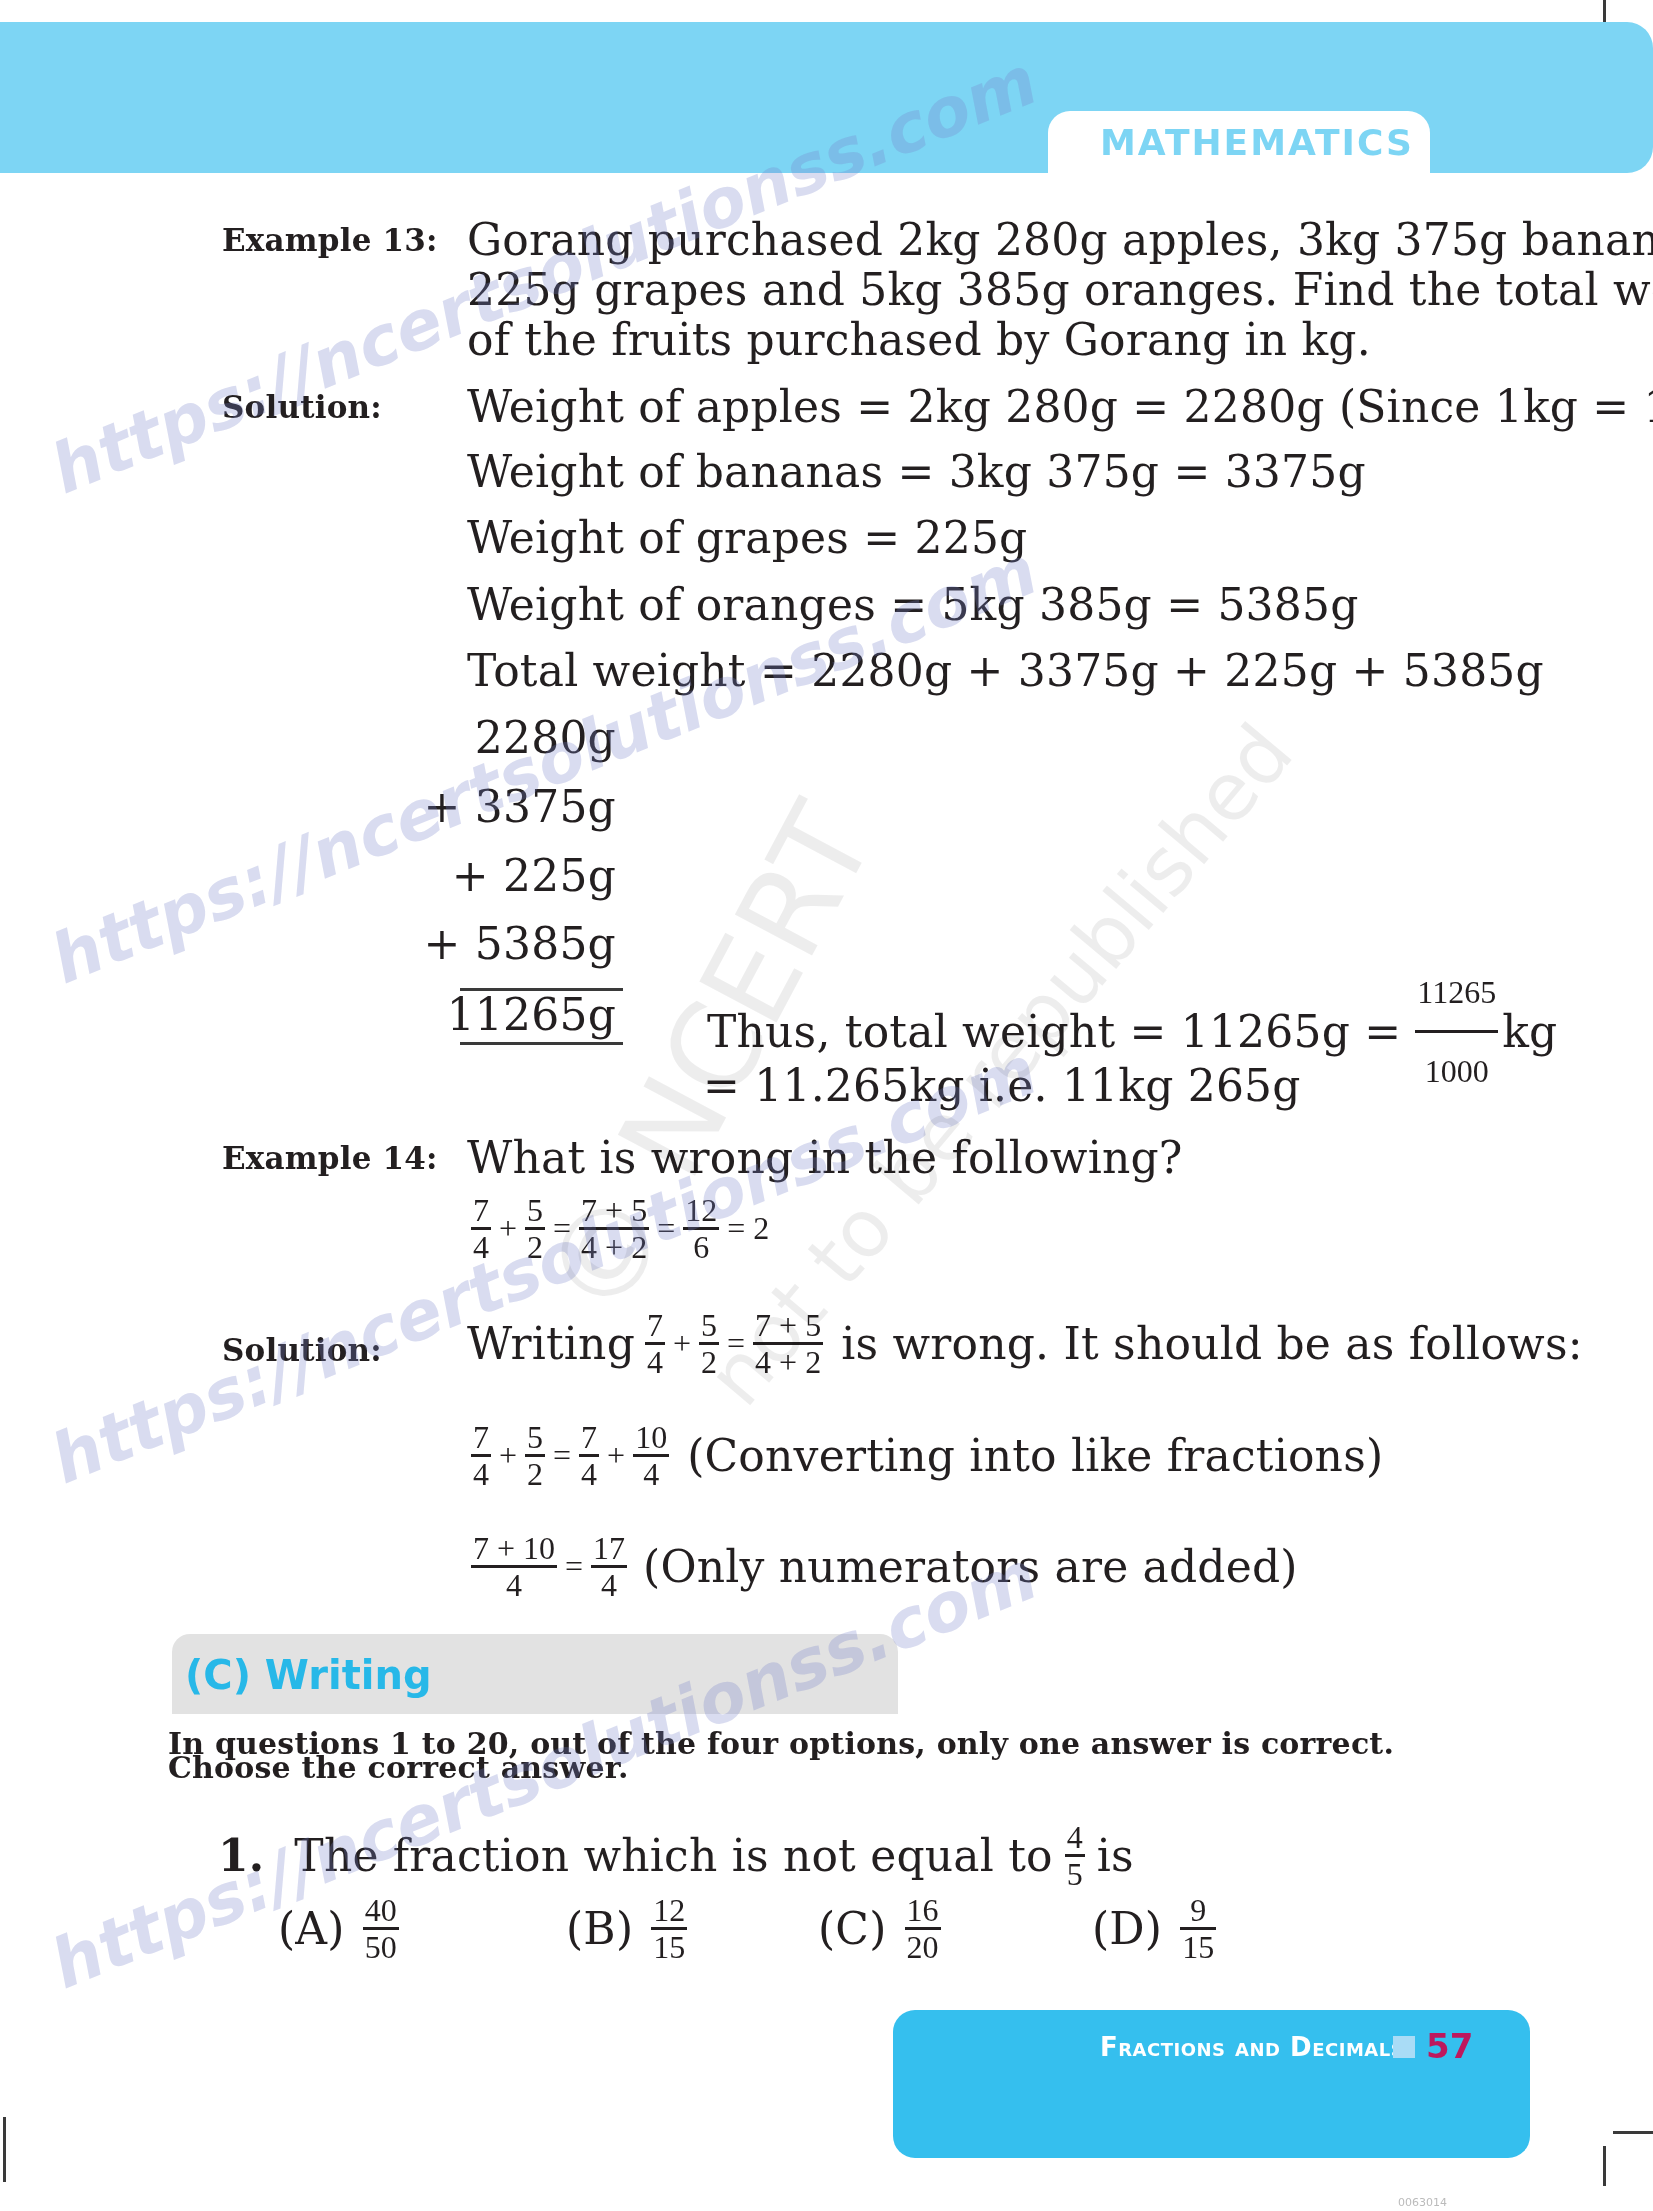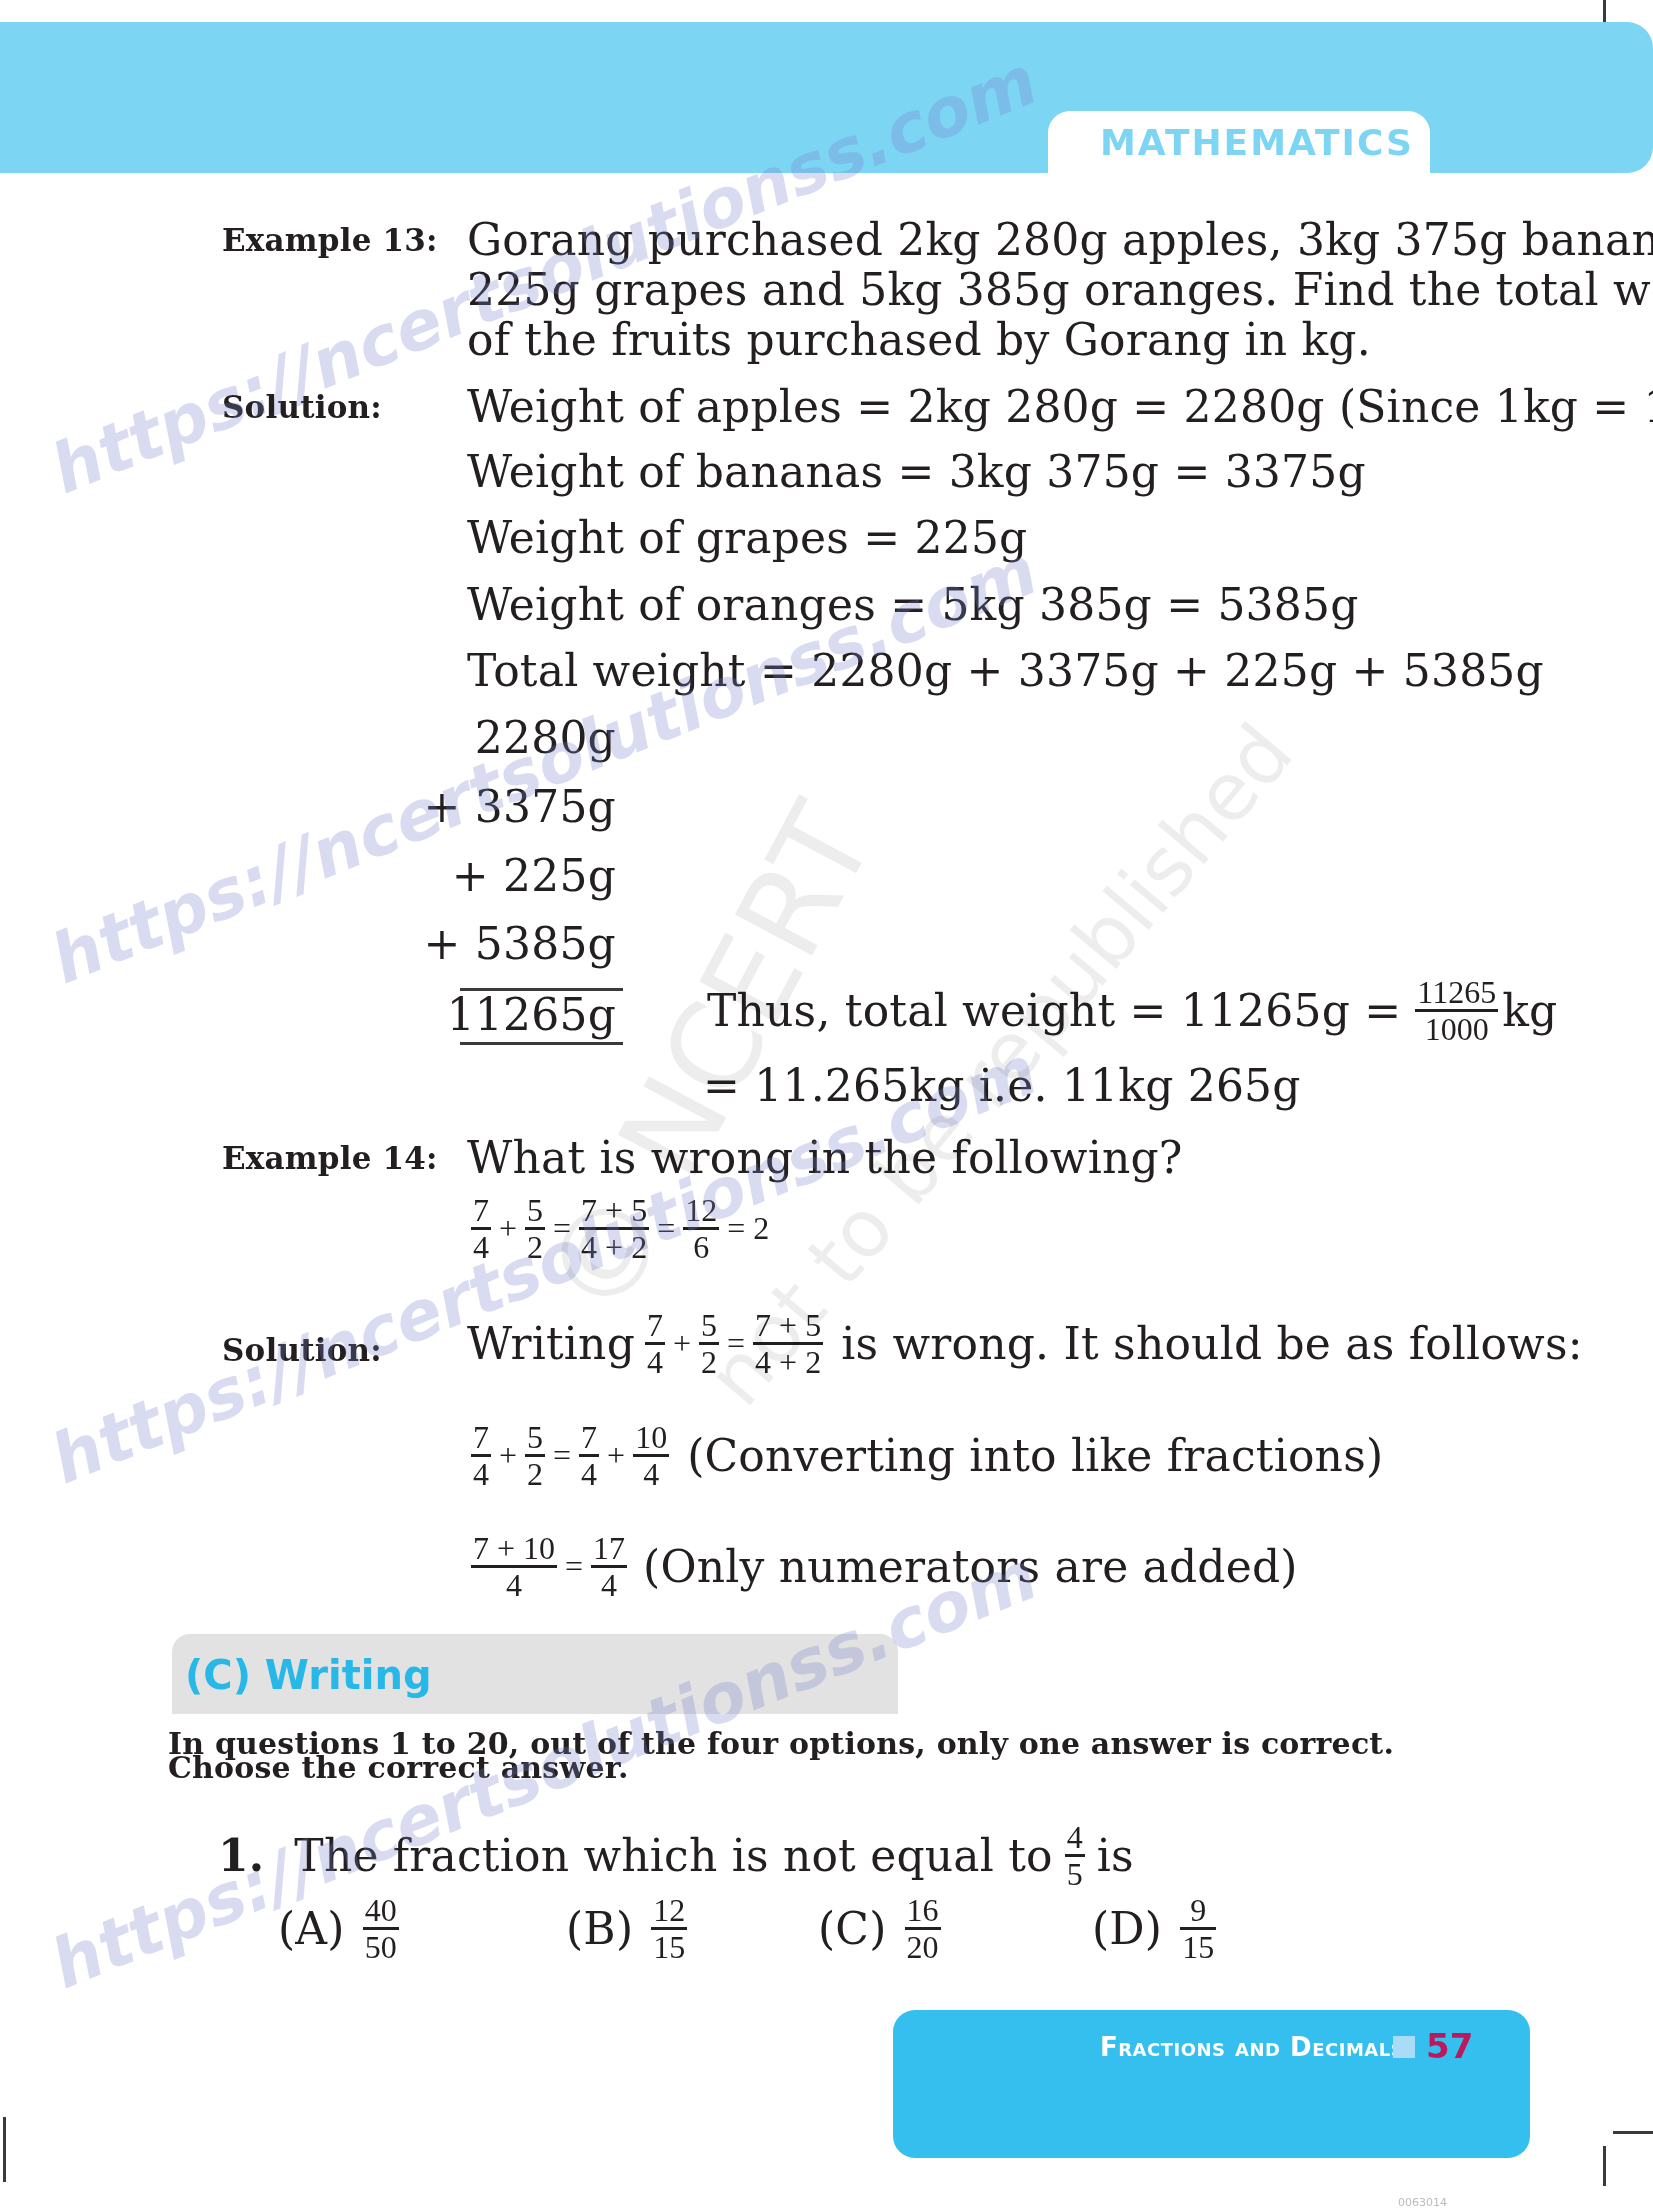--- a/index.html
+++ b/index.html
@@ -106,21 +106,21 @@
   <div class="abs txt" style="right:1037px;top:787px;">+ 3375g</div>
   <div class="abs txt" style="right:1037px;top:856px;">+   225g</div>
   <div class="abs txt" style="right:1037px;top:924px;">+ 5385g</div>
   <div class="rule" style="left:460px;top:988px;width:163px;"></div>
   <div class="abs txt" style="right:1037px;top:995px;">11265g</div>
   <div class="rule" style="left:460px;top:1042px;width:163px;"></div>
 </div>
 
 <div class="abs eqline" style="left:707px;top:975px;">
   <span class="txt">Thus, total weight = 11265g =</span>
-  <span class="frac" style="margin-left:14px;">
+  <span class="frac" style="margin-left:14px;gap:21px;">
     <span class="num">11265</span>
     <span class="bar"></span>
     <span class="den">1000</span>
   </span>
   <span class="txt">kg</span>
 </div>
 <div class="abs txt" style="left:703px;top:1066px;">= 11.265kg i.e. 11kg  265g</div>
 
 <div class="abs txt bold" style="left:222px;top:1138px;font-size:31px;">Example 14:</div>
 <div class="abs txt" style="left:467px;top:1138px;">What is wrong in the following?</div>

